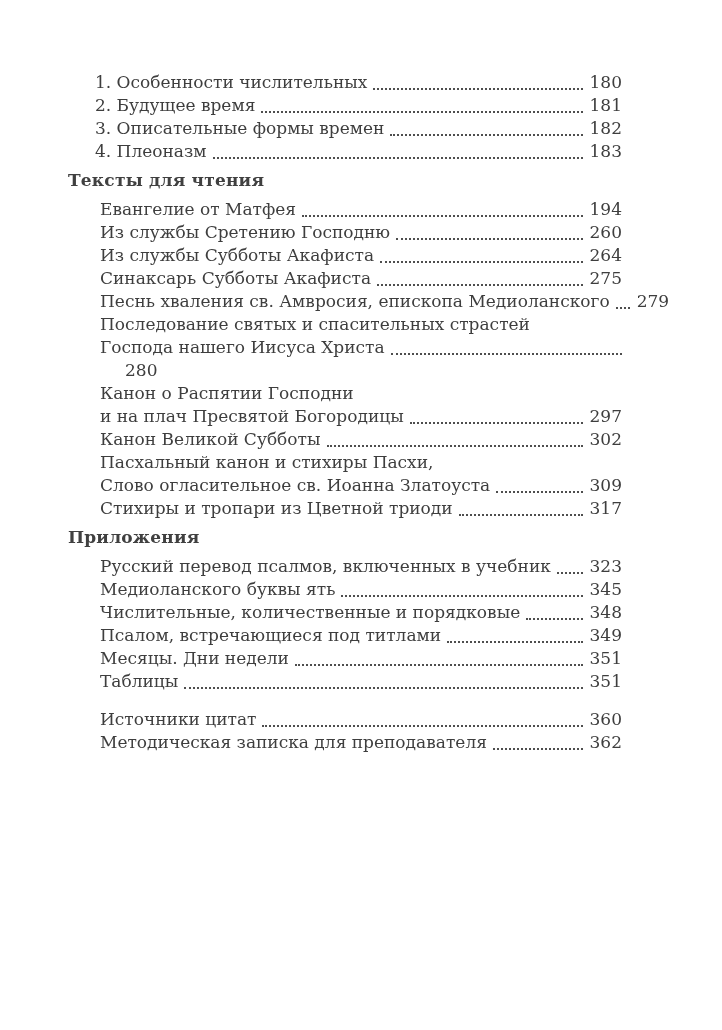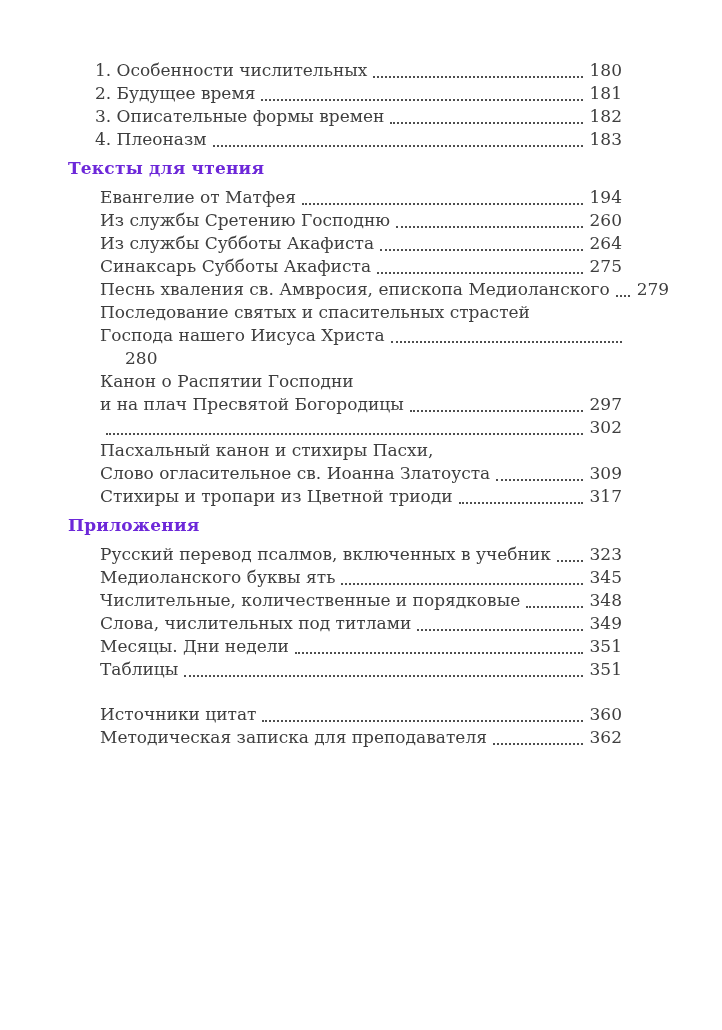--- a/index.html
+++ b/index.html
@@ -18,26 +18,26 @@
     color: #3e3e3e;
   }
   .page {
     position: absolute;
     inset: 0;
     background: #ffffff;
   }
   .toc {
     position: absolute;
     left: 68px;
-    top: 59px;
+    top: 71px;
     width: 554px;
   }
   .sec-heading {
     font-weight: 700;
-    color: #6d28d9;
+    color: #404040;
     margin: 6px 0 6px 0;
     letter-spacing: 0.2px;
   }
   .section:first-child .sec-heading { display: none; }
   .entry { padding-left: 32px; }
   .section.sec-0 .entry { padding-left: 27px; }
   .pre-line { white-space: nowrap; }
   .row { display: flex; align-items: baseline; }
   .title { white-space: nowrap; }
   .leader {
@@ -51,21 +51,21 @@
   .leader.full { margin-right: 0; }
   .leader::after {
     content: "";
     position: absolute;
     left: 0;
     right: 0;
     bottom: 4px;
     border-bottom: 2.4px dotted #4e4e4e;
   }
   .pg { white-space: nowrap; }
-  .entry.gap-before { margin-top: 22px; }
+  .entry.gap-before { margin-top: 15px; }
   .page-own-line { white-space: nowrap; margin-left: 25px; }
 </style>
 </head>
 <body>
 
 <div class="page">
   <div class="toc">
       <div class="section sec-0">
         <div class="entry">
           <div class="row">
@@ -144,20 +144,21 @@
         <div class="entry">
           <div class="pre-line">Канон о Распятии Господни</div>
           <div class="row">
             <span class="title">и на плач Пресвятой Богородицы</span>
             <span class="leader"></span>
             <span class="pg">297</span>
           </div>
         </div>
         <div class="entry">
           <div class="row">
+            <span class="title">Канон Великой Субботы</span>
             <span class="leader"></span>
             <span class="pg">302</span>
           </div>
         </div>
         <div class="entry">
           <div class="pre-line">Пасхальный канон и стихиры Пасхи,</div>
           <div class="row">
             <span class="title">Слово огласительное св. Иоанна Златоуста</span>
             <span class="leader"></span>
             <span class="pg">309</span>
@@ -189,21 +190,21 @@
         </div>
         <div class="entry">
           <div class="row">
             <span class="title">Числительные, количественные и порядковые</span>
             <span class="leader"></span>
             <span class="pg">348</span>
           </div>
         </div>
         <div class="entry">
           <div class="row">
-            <span class="title">Слова, числительных под титлами</span>
+            <span class="title">Псалом, встречающиеся под титлами</span>
             <span class="leader"></span>
             <span class="pg">349</span>
           </div>
         </div>
         <div class="entry">
           <div class="row">
             <span class="title">Месяцы. Дни недели</span>
             <span class="leader"></span>
             <span class="pg">351</span>
           </div>

